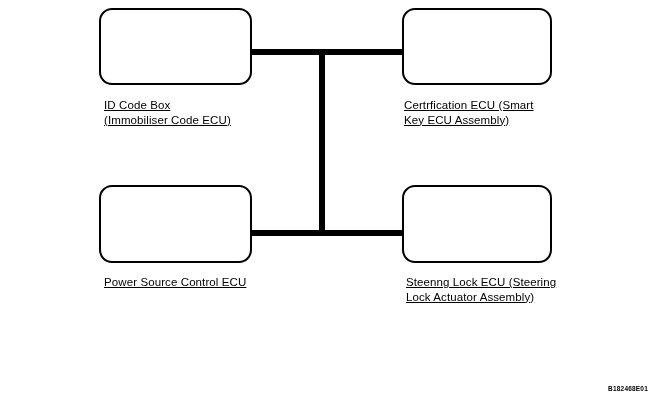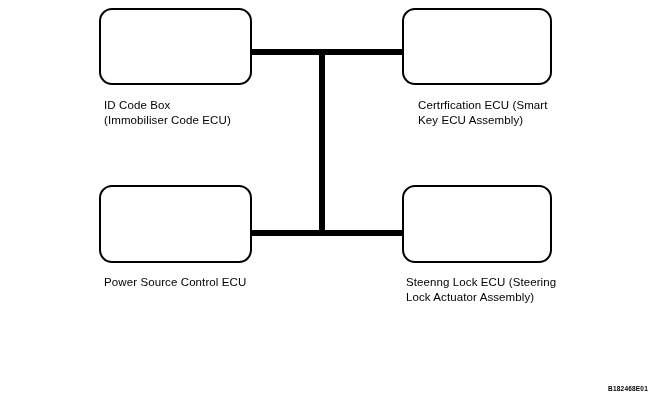--- a/index.html
+++ b/index.html
@@ -38,23 +38,24 @@
   #box-steering-lock{ left: 402px; top: 185px; width: 150px; height: 78px; }
 
   
   .ecu-caption {
     position: absolute;
     font-size: 11.5px;
     line-height: 14.5px;
     letter-spacing: 0.1px;
     white-space: pre;
     z-index: 4;
+    text-decoration: underline;
   }
   #caption-id-code       { left: 104px; top: 98px; }
-  #caption-certification { left: 418px; top: 98px; }
+  #caption-certification { left: 404px; top: 98px; }
   #caption-power-source  { left: 104px; top: 275px; }
   #caption-steering-lock { left: 406px; top: 275px; }
 
   
   .bus-line {
     position: absolute;
     background: #000000;
     z-index: 2;
   }
   

